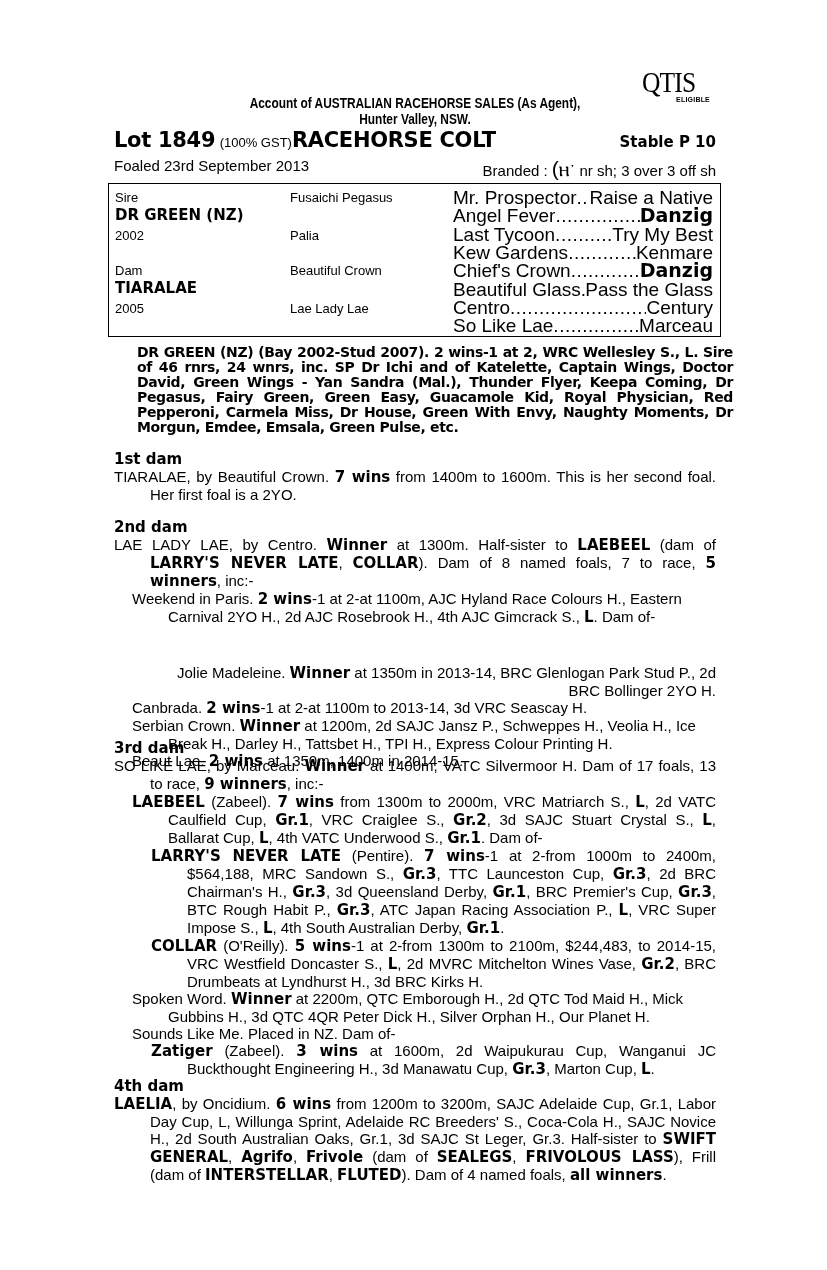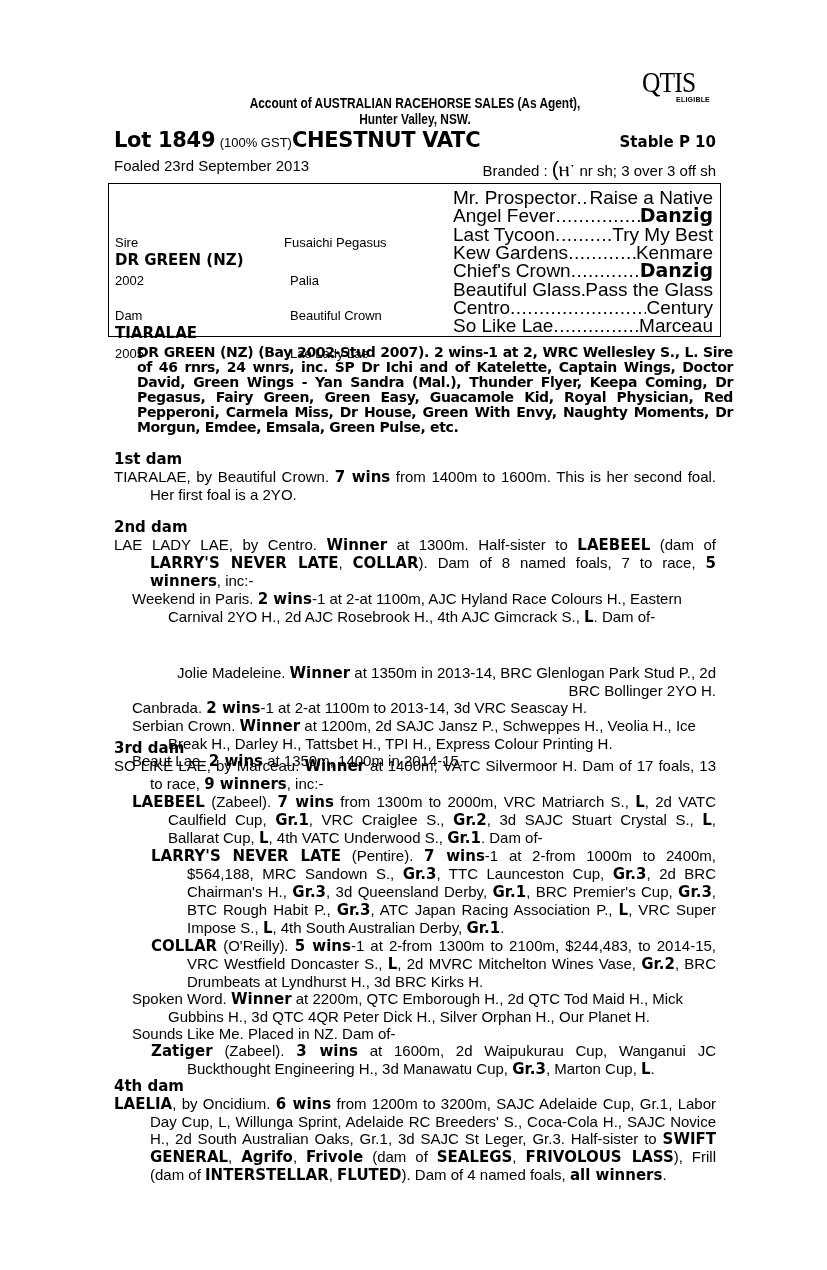--- a/index.html
+++ b/index.html
@@ -18,21 +18,21 @@
   .lotline .lot { font-family: "DejaVu Sans", sans-serif; font-weight: bold; font-size: 21px; letter-spacing: -0.3px; }
   .lotline .gst { font-size: 13px; }
   .lotline .colt { font-family: "DejaVu Sans", sans-serif; font-weight: bold; font-size: 21px; letter-spacing: -0.3px; }
   .lotline .stable { position: absolute; right: 0; top: 5px; font-family: "DejaVu Sans", sans-serif; font-weight: bold; font-size: 15px; }
 
   .foaled { position: absolute; left: 114px; top: 157px; width: 602px; font-size: 15px; }
   .foaled .branded { position: absolute; right: 0; top: 0; }
   .brand-glyph { display: inline-block; font-size: 21px; }
 
   .ped { position: absolute; left: 108px; top: 183px; width: 611px; height: 152px; border: 1.5px solid #000; }
-  .ped .cell { position: absolute; font-size: 13px; line-height: 15px; white-space: nowrap; margin-top: 45px; }
+  .ped .cell { position: absolute; font-size: 13px; line-height: 15px; white-space: nowrap; }
   .ped .big { font-family: "DejaVu Sans", sans-serif; font-weight: bold; font-size: 15px; }
   .ped .gp { position: absolute; left: 344px; width: 260px; font-size: 19px; line-height: 15px; display: flex; }
   .ped .gp .l { white-space: nowrap; }
   .ped .gp .dots { flex: 1; overflow: hidden; white-space: nowrap; }
   .ped .gp .dots::after { content: "..................................................................................................."; letter-spacing: 0.5px; }
   .ped .gp .r { white-space: nowrap; }
   .ped .gp .r.b { font-family: "DejaVu Sans", sans-serif; font-weight: bold; }
 
   .sire-summary { position: absolute; left: 137px; top: 345px; width: 596px;
                   font-family: "DejaVu Sans", sans-serif; font-weight: bold; font-size: 14px; line-height: 15px;
@@ -55,38 +55,38 @@
   <span class="elig">ELIGIBLE</span>
 </div>
 
 <div class="account">
   <div>Account of AUSTRALIAN RACEHORSE SALES (As Agent),</div>
   <div>Hunter Valley, NSW.</div>
 </div>
 
 <div class="lotline">
   <span class="lot">Lot 1849</span>
-  <span class="gst">(100% GST)</span><span class="colt">CHESTNUT VATC</span>
+  <span class="gst">(100% GST)</span><span class="colt">RACEHORSE COLT</span>
   <span class="stable">Stable P 10</span>
 </div>
 
 <div class="foaled">
   <span>Foaled 23rd September 2013</span>
   <span class="branded"><span>Branded : </span><span class="brand-glyph">(ⲏˑ</span><span> nr sh; 3 over 3 off sh</span></span>
 </div>
 
 <div class="ped">
   <div class="cell" style="left:6px; top:6px;">Sire</div>
   <div class="cell big" style="left:6px; top:24px;">DR GREEN (NZ)</div>
   <div class="cell" style="left:6px; top:44px;">2002</div>
   <div class="cell" style="left:6px; top:79px;">Dam</div>
   <div class="cell big" style="left:6px; top:97px;">TIARALAE</div>
   <div class="cell" style="left:6px; top:117px;">2005</div>
 
-  <div class="cell" style="left:175px; top:6px;">Fusaichi Pegasus</div>
+  <div class="cell" style="left:181px; top:6px;">Fusaichi Pegasus</div>
   <div class="cell" style="left:181px; top:44px;">Palia</div>
   <div class="cell" style="left:181px; top:79px;">Beautiful Crown</div>
   <div class="cell" style="left:181px; top:117px;">Lae Lady Lae</div>
 
   <div class="gp" style="top:6px;">
       <span class="l">Mr. Prospector</span>
       <span class="dots"></span>
       <span class="r">Raise a Native</span>
     </div>
   <div class="gp" style="top:24px;">

